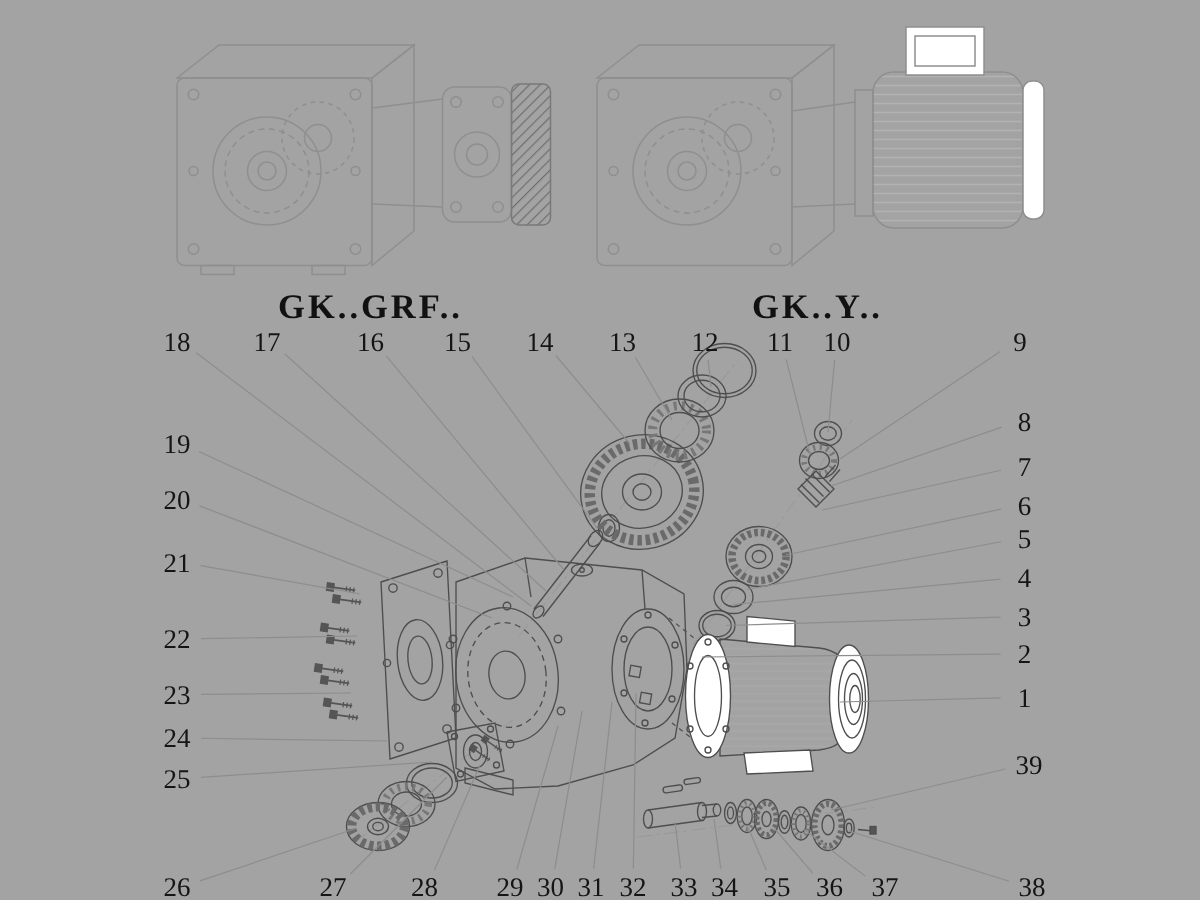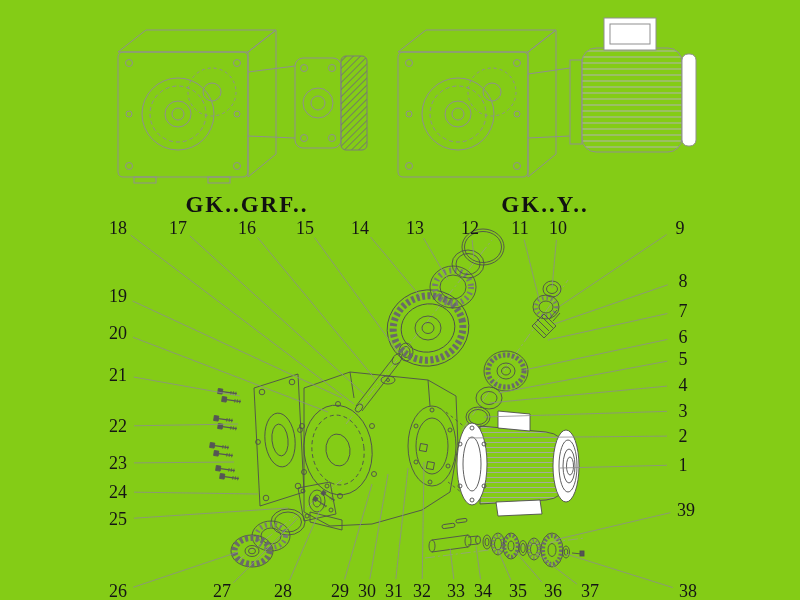--- a/index.html
+++ b/index.html
@@ -1,16 +1,16 @@
 <!DOCTYPE html>
 <html><head>
 <meta charset="utf-8">
 <style>
   html,body{margin:0;padding:0;background:#fff;}
-  .page{position:relative;width:800px;height:600px;background:#84cc16;overflow:hidden;
+  .page{position:relative;width:800px;height:600px;background:#a3a3a3;overflow:hidden;
         font-family:"Liberation Serif", serif;}
   svg{position:absolute;left:0;top:0;}
   .title{font-family:"Liberation Serif", serif;font-size:23px;font-weight:bold;
          letter-spacing:2px;fill:#111;}
   .callout-num{font-family:"Liberation Serif", serif;font-size:18px;fill:#151515;}
   .leader{stroke:#8d8d8d;stroke-width:0.8;}
 </style>
 </head>
 <body>
 

